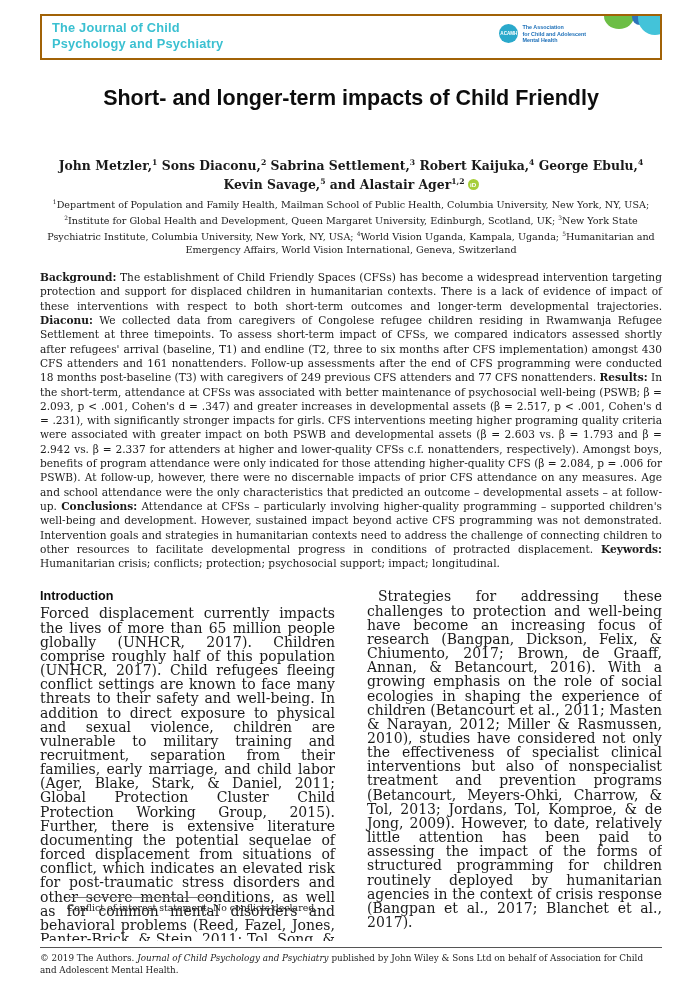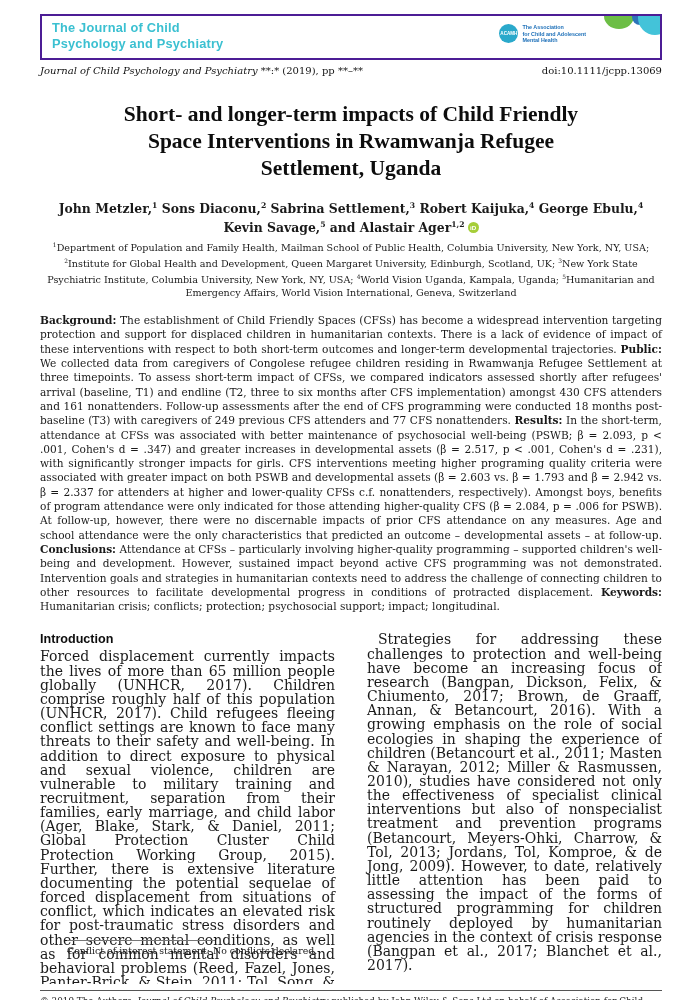--- a/index.html
+++ b/index.html
@@ -6,21 +6,21 @@
   .page {
     position:relative; width:700px; height:1000px; overflow:hidden;
     background:#ffffff; box-sizing:border-box;
     padding:14px 18px 0 40px;
     font-family:"DejaVu Serif", serif; color:#1a1a1a;
   }
   .content { width:622px; }
 
   
   .banner {
-    position:relative; height:42px; border:2px solid #4c1d95;
+    position:relative; height:42px; border:2px solid #a16207;
     background:#fff; overflow:hidden;text-decoration:underline;
   }
   .banner-title {
     position:absolute; left:10px; top:4px;
     font-family:"Liberation Sans", sans-serif; font-weight:bold;
     font-size:12.8px; line-height:15.5px; letter-spacing:0.2px;
   }
   .logo-group { position:absolute; right:74px; top:8px; display:flex; align-items:center; }
   .logo-circle {
     width:19px; height:19px; border-radius:50%;
@@ -40,21 +40,21 @@
   
   .cite-row {
     display:flex; justify-content:space-between; margin-top:5px;
     font-size:10px; color:#111;
   }
   .cite-left .it { font-style:italic; }
 
   
   .article-title {
     margin-top:25px; text-align:center;
-    font-family:Liberation Serif, serif; font-weight:bold;
+    font-family:Liberation Sans, sans-serif; font-weight:bold;
     font-size:21.5px; line-height:27px; color:#0d0d0d;
   }
   .authors {
     margin-top:16px; text-align:center; font-weight:bold;
     font-size:12.4px; line-height:16px;
   }
   .authors sup, .affils sup { font-size:0.62em; vertical-align:super; }
   .orcid {
     display:inline-block; width:11px; height:11px; border-radius:50%;
     color:#fff; font-family:"Liberation Sans", sans-serif; font-weight:bold;
@@ -112,47 +112,42 @@
           <span>The Association</span><br>
           <span>for Child and Adolescent</span><br>
           <span>Mental Health</span>
         </div>
       </div>
       <div class="deco deco-green" style="background:#6cbe45;"></div>
       <div class="deco deco-blue" style="background:#2d74b9;"></div>
       <div class="deco deco-teal" style="background:#43c3d9;"></div>
     </div>
 
-    <div class="cite-row">
-      <div class="cite-left"><span class="it">Journal of Child Psychology and Psychiatry</span><span> **:* (2019), pp **–**</span></div>
-      <div class="cite-right">doi:10.1111/jcpp.13069</div>
-    </div>
 
     <h1 class="article-title">
       <span>Short- and longer-term impacts of Child Friendly</span><br>
-      <span>Space Interventions in Rwamwanja Refugee</span><br>
-      <span>Settlement, Uganda</span>
+      <br>
     </h1>
 
     <div class="authors">
       <span class="au"><span>John Metzler,</span><sup>1</sup></span>
       <span class="au"><span>Sons Diaconu,</span><sup>2</sup></span>
       <span class="au"><span>Sabrina Settlement,</span><sup>3</sup></span>
       <span class="au"><span>Robert Kaijuka,</span><sup>4</sup></span>
       <span class="au"><span>George Ebulu,</span><sup>4</sup></span><br>
       <span class="au"><span>Kevin Savage,</span><sup>5</sup></span>
       <span class="au"><span>and Alastair Ager</span><sup>1,2</sup></span><span class="orcid" style="background:#a6ce39;">iD</span>
     </div>
 
     <div class="affils"><sup>1</sup><span>Department of Population and Family Health, Mailman School of Public Health, Columbia University, New York, NY, USA; </span><sup>2</sup><span>Institute for Global Health and Development, Queen Margaret University, Edinburgh, Scotland, UK; </span><sup>3</sup><span>New York State Psychiatric Institute, Columbia University, New York, NY, USA; </span><sup>4</sup><span>World Vision Uganda, Kampala, Uganda; </span><sup>5</sup><span>Humanitarian and Emergency Affairs, World Vision International, Geneva, Switzerland</span></div>
 
     <div class="abstract">
       <b>Background:</b>
       <span>The establishment of Child Friendly Spaces (CFSs) has become a widespread intervention targeting protection and support for displaced children in humanitarian contexts. There is a lack of evidence of impact of these interventions with respect to both short-term outcomes and longer-term developmental trajectories.</span>
-      <b>Public:</b>
+      <b>Diaconu:</b>
       <span>We collected data from caregivers of Congolese refugee children residing in Rwamwanja Refugee Settlement at three timepoints. To assess short-term impact of CFSs, we compared indicators assessed shortly after refugees' arrival (baseline, T1) and endline (T2, three to six months after CFS implementation) amongst 430 CFS attenders and 161 nonattenders. Follow-up assessments after the end of CFS programming were conducted 18 months post-baseline (T3) with caregivers of 249 previous CFS attenders and 77 CFS nonattenders.</span>
       <b>Results:</b>
       <span>In the short-term, attendance at CFSs was associated with better maintenance of psychosocial well-being (PSWB; β = 2.093, p &lt; .001, Cohen's d = .347) and greater increases in developmental assets (β = 2.517, p &lt; .001, Cohen's d = .231), with significantly stronger impacts for girls. CFS interventions meeting higher programing quality criteria were associated with greater impact on both PSWB and developmental assets (β = 2.603 vs. β = 1.793 and β = 2.942 vs. β = 2.337 for attenders at higher and lower-quality CFSs c.f. nonattenders, respectively). Amongst boys, benefits of program attendance were only indicated for those attending higher-quality CFS (β = 2.084, p = .006 for PSWB). At follow-up, however, there were no discernable impacts of prior CFS attendance on any measures. Age and school attendance were the only characteristics that predicted an outcome – developmental assets – at follow-up.</span>
       <b>Conclusions:</b>
       <span>Attendance at CFSs – particularly involving higher-quality programming – supported children's well-being and development. However, sustained impact beyond active CFS programming was not demonstrated. Intervention goals and strategies in humanitarian contexts need to address the challenge of connecting children to other resources to facilitate developmental progress in conditions of protracted displacement.</span>
       <b>Keywords:</b>
       <span>Humanitarian crisis; conflicts; protection; psychosocial support; impact; longitudinal.</span>
     </div>
 
     <div class="columns">

